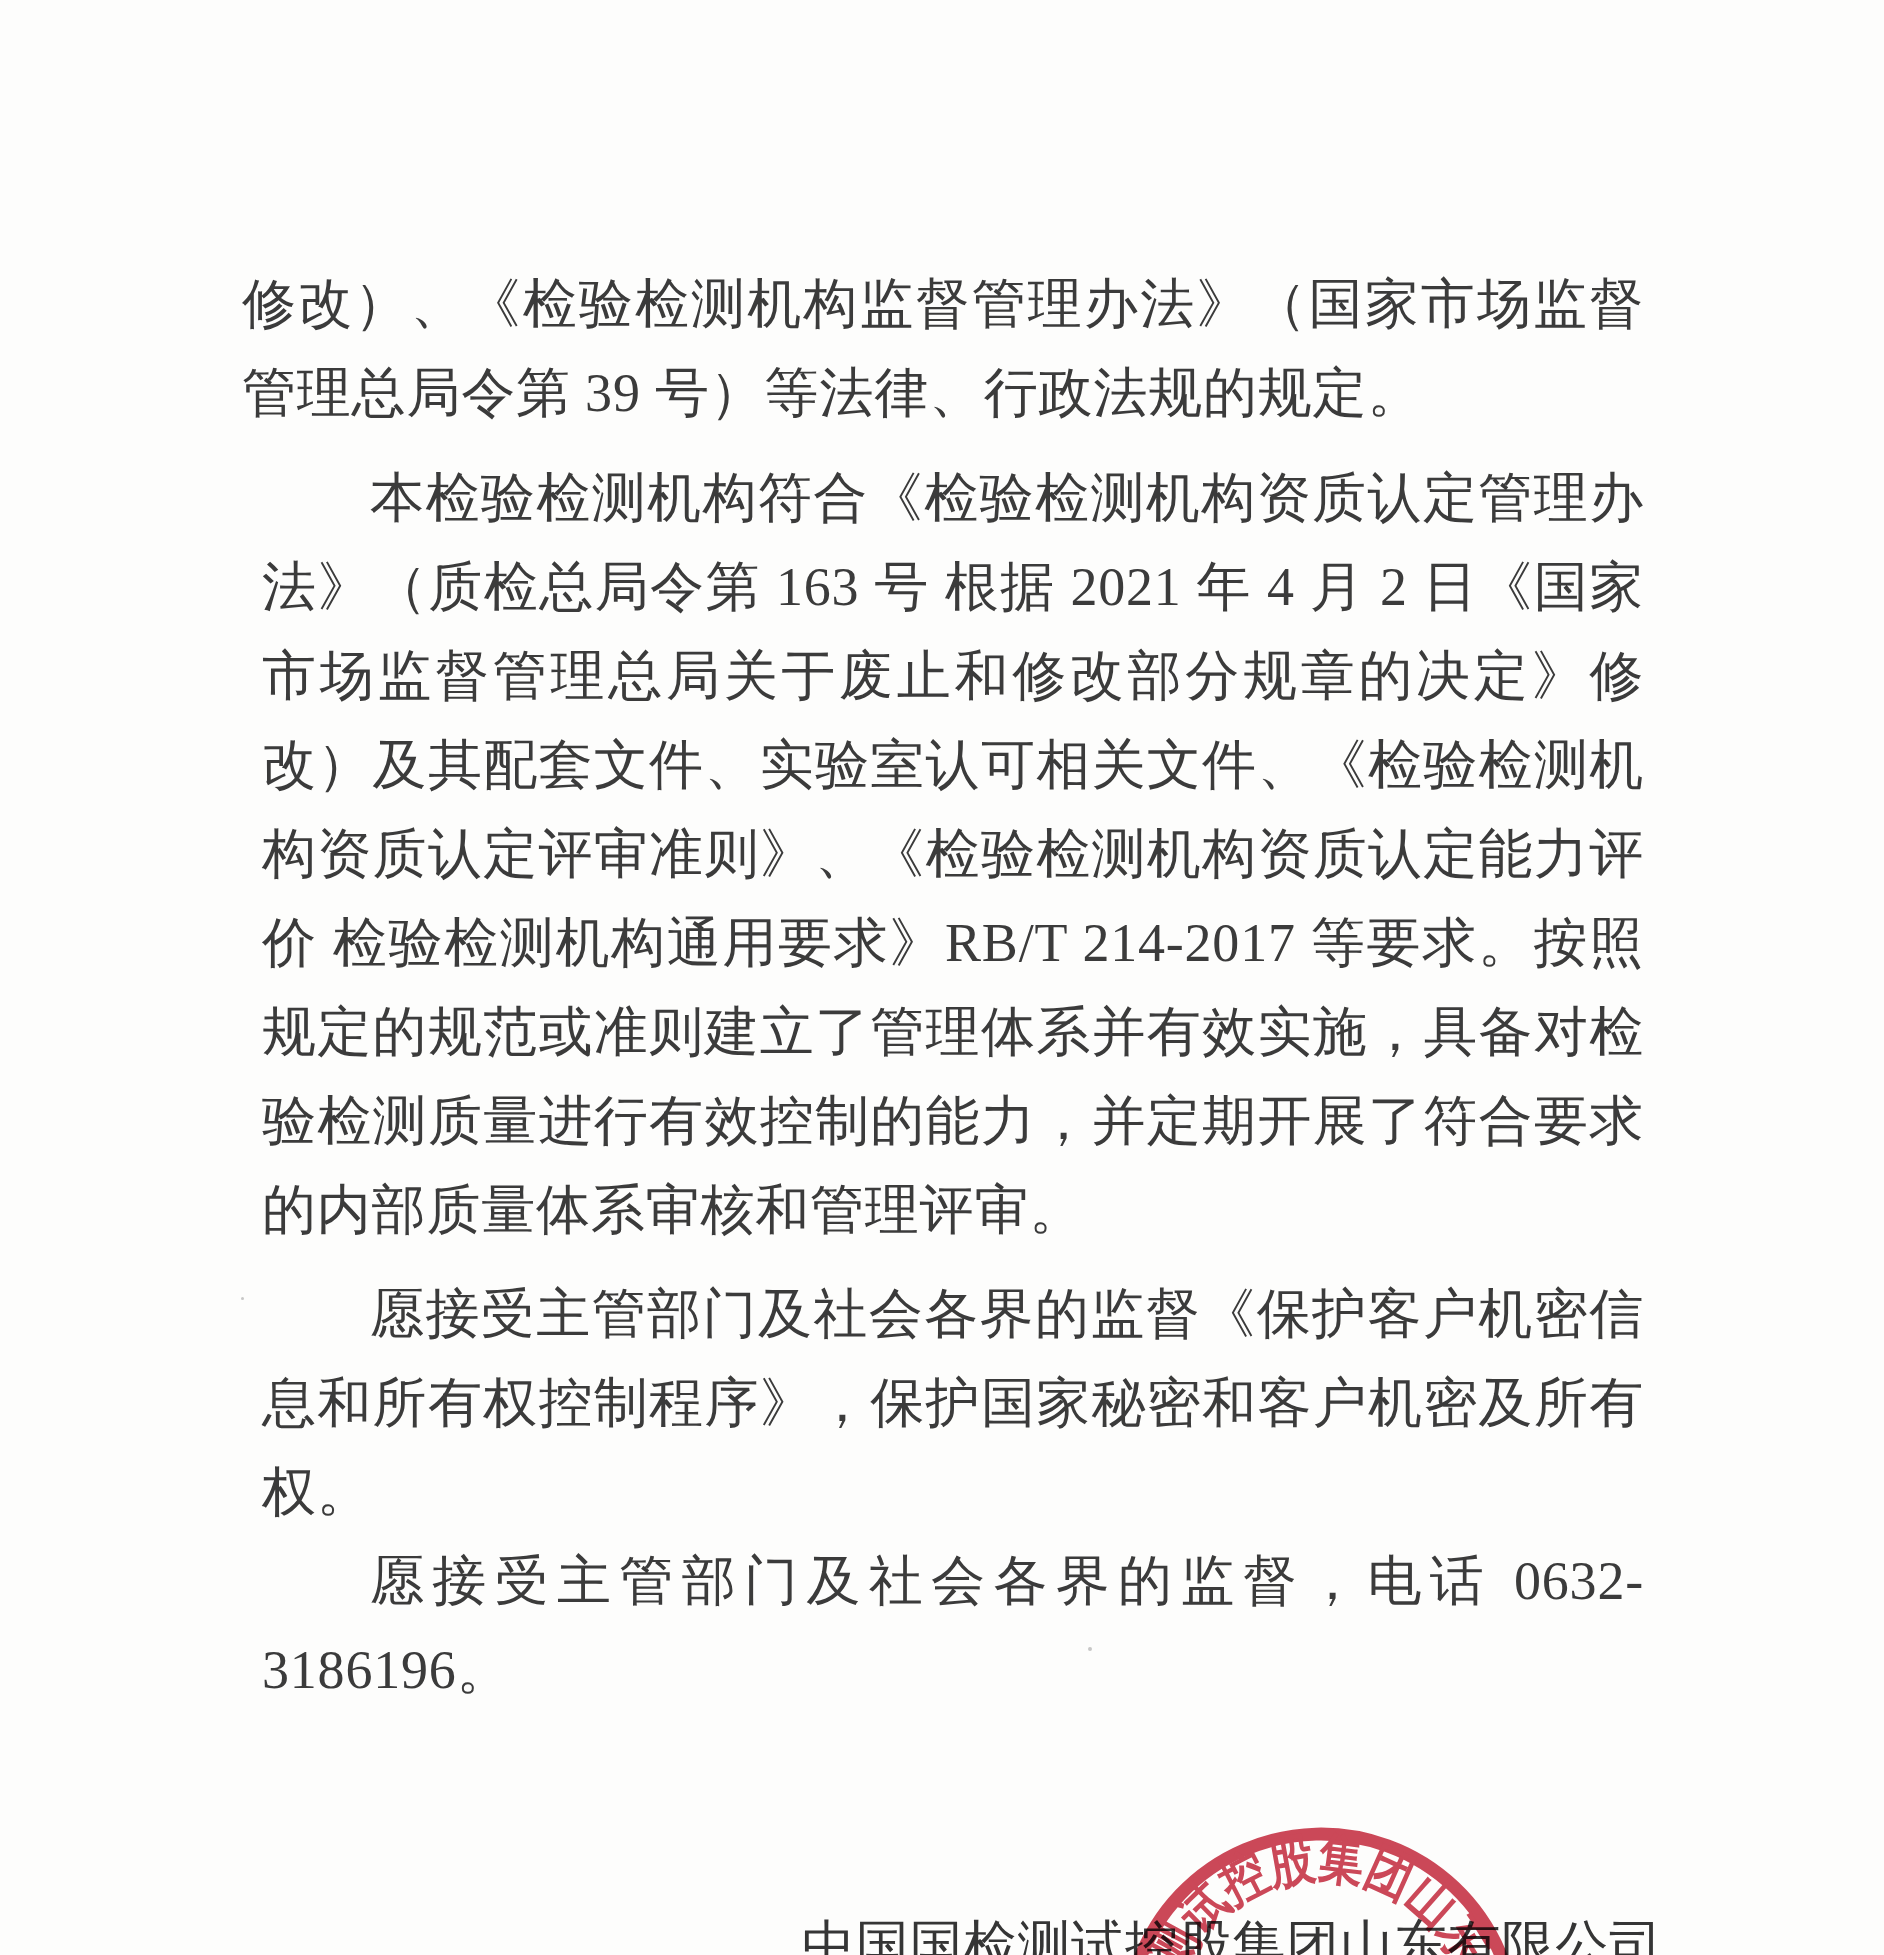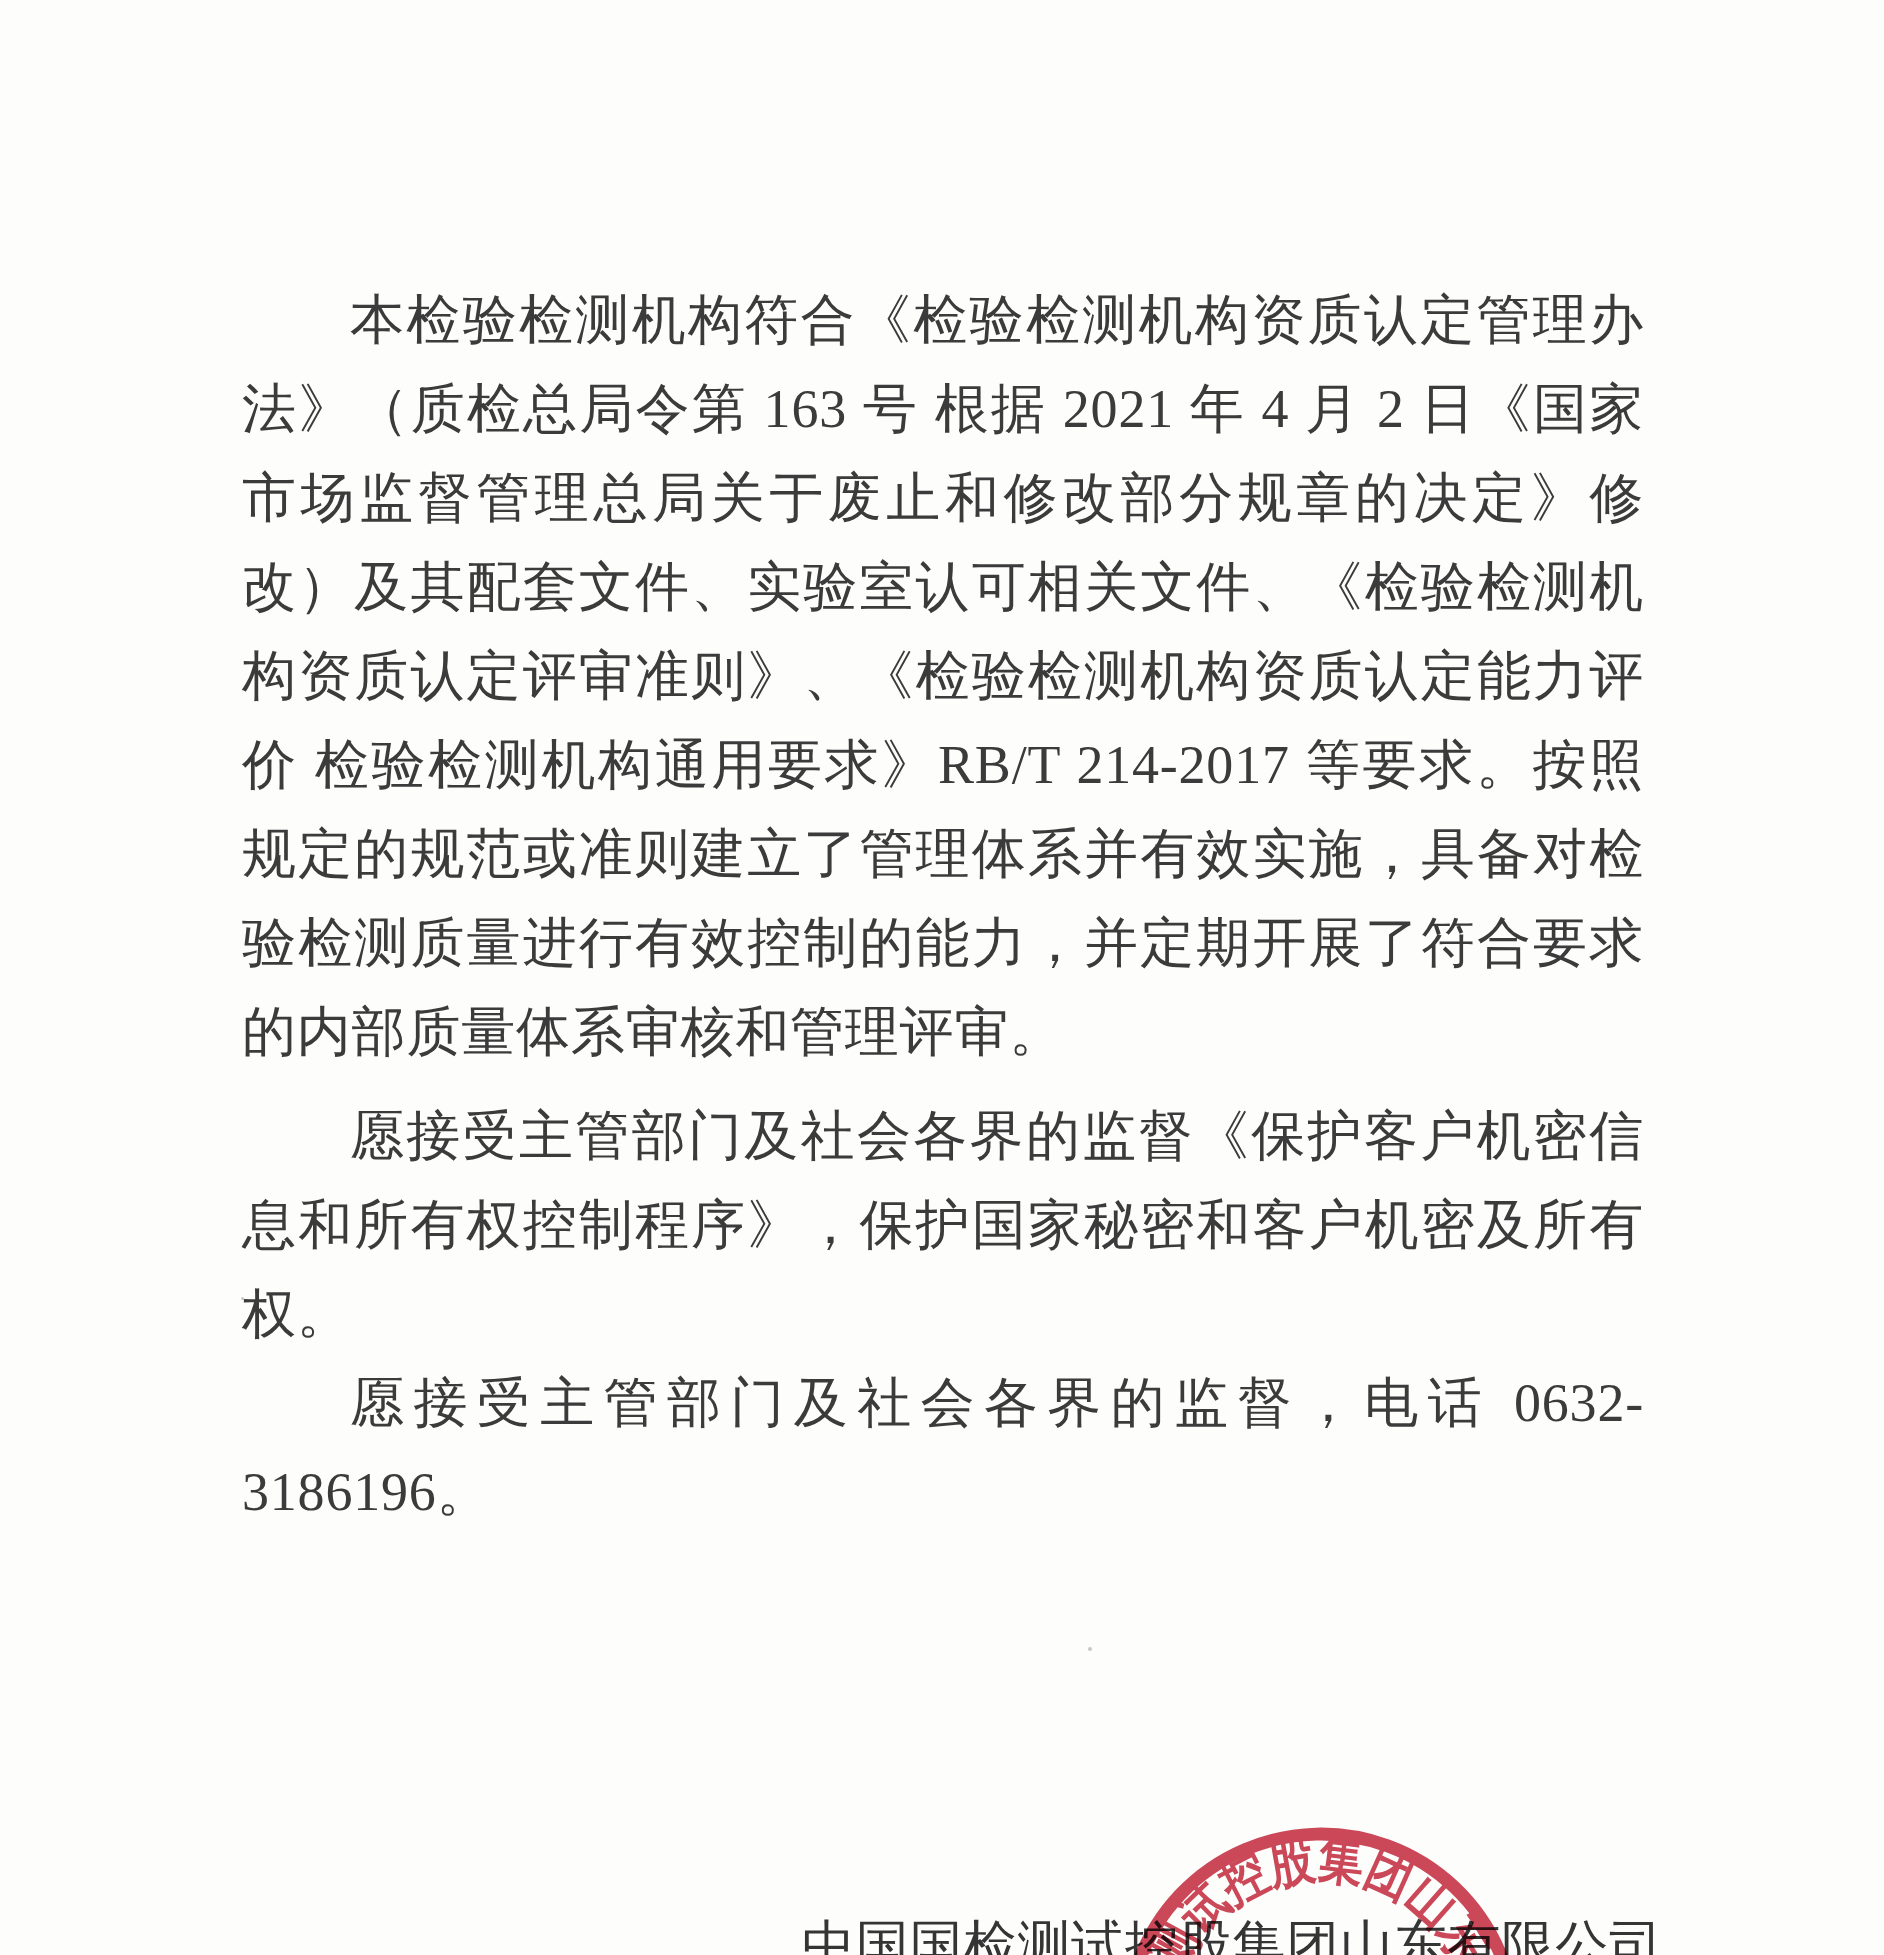--- a/index.html
+++ b/index.html
@@ -11,21 +11,21 @@
   }
   .page{position:relative;width:1884px;height:2687px;background:#fdfdfc;}
   
   .body-text{
     position:absolute;left:242px;top:260px;width:1402px;
     font-size:54px;line-height:89px;color:#3b3b3b;
     text-align:justify;text-justify:inter-character;
     letter-spacing:0.8px;
   }
   .body-text p{margin:0;}
-  .body-text p.ind{text-indent:2em;}
+  .body-text p.ind{text-indent:2em;margin-left:20px;}
   .body-text p.mt{margin-top:15.6px;}
   
   .company-line{
     position:absolute;left:802px;top:1901px;
     font-size:53px;line-height:89px;color:#353535;letter-spacing:0.8px;
     white-space:nowrap;
   }
   
   .stamp{
     position:absolute;left:1102px;top:1809px;width:438px;height:438px;
@@ -37,20 +37,21 @@
   .speckle{position:absolute;border-radius:50%;background:#9a9a9a;opacity:.55;}
   .sp1{left:1088px;top:1647px;width:3.9px;height:3.9px;}
   .sp2{left:241px;top:1297px;width:3.1px;height:3.1px;}
 </style>
 </head>
 <body>
 
 <div class="page">
 
   <main class="body-text">
+    <p class="para">修改）、《检验检测机构监督管理办法》（国家市场监督管理总局令第 39 号）等法律、行政法规的规定。</p>
     <p class="para ind mt">本检验检测机构符合《检验检测机构资质认定管理办法》（质检总局令第 163 号  根据 2021 年 4 月 2 日《国家市场监督管理总局关于废止和修改部分规章的决定》修改）及其配套文件、实验室认可相关文件、《检验检测机构资质认定评审准则》、《检验检测机构资质认定能力评价  检验检测机构通用要求》RB/T 214-2017 等要求。按照规定的规范或准则建立了管理体系并有效实施，具备对检验检测质量进行有效控制的能力，并定期开展了符合要求的内部质量体系审核和管理评审。</p>
     <p class="para ind mt">愿接受主管部门及社会各界的监督《保护客户机密信息和所有权控制程序》，保护国家秘密和客户机密及所有权。</p>
     <p class="para ind">愿接受主管部门及社会各界的监督，电话 0632-3186196。</p>
   </main>
 
   <div class="company-line">中国国检测试控股集团山东有限公司</div>
 
   <svg class="stamp" viewBox="-560 -560 1120 1120" xmlns="http://www.w3.org/2000/svg">
     <circle r="496" fill="none" stroke-width="33" stroke="#c93a4c"></circle>
     <path id="sealTopArc" d="M -262.6 281.4 A 385 385 0 1 1 262.6 281.4" fill="none"></path>

